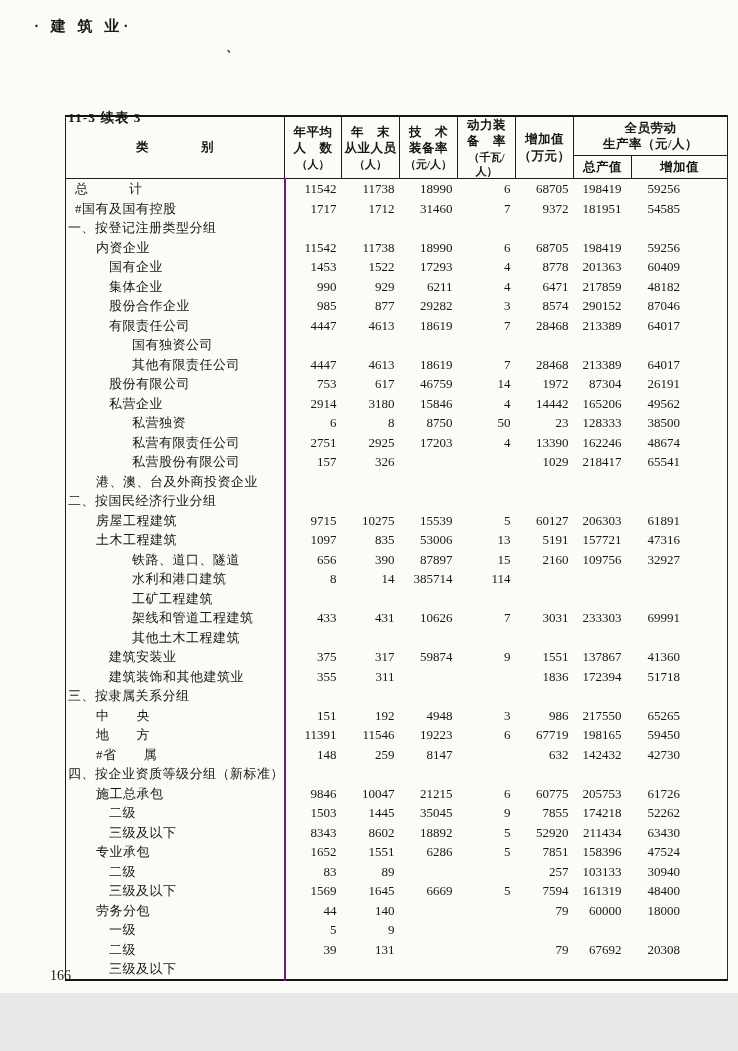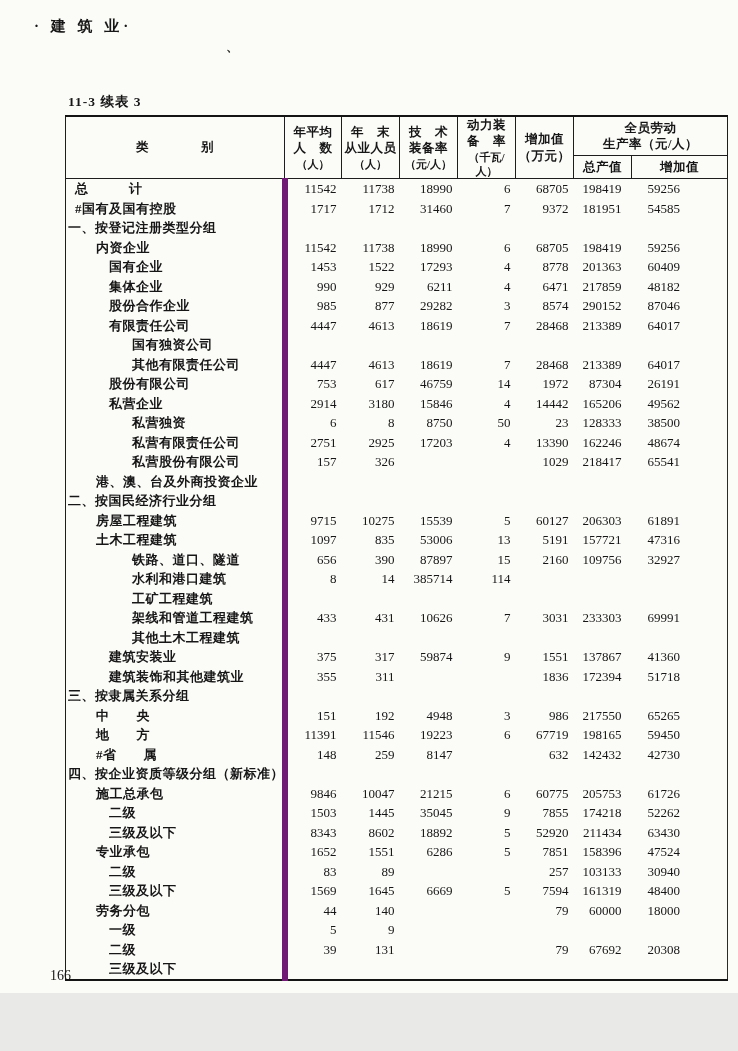--- a/index.html
+++ b/index.html
@@ -14,21 +14,21 @@
   }
   .masthead{
     position:absolute;left:34px;top:17px;
     font-size:15px;font-weight:bold;letter-spacing:4px;
   }
   .stray-mark{
     position:absolute;left:226px;top:38px;
     font-size:13px;font-weight:bold;color:#2a2a2a;
   }
   .caption{
-    position:absolute;left:68px;top:93px;
+    position:absolute;left:68px;top:109px;
     font-size:13.5px;font-weight:bold;letter-spacing:1px;
   }
   .page-number{
     position:absolute;left:50px;top:968px;
     font-size:14px;
   }
   table.stat{
     position:absolute;left:65px;top:115px;
     width:662px;
     border-collapse:collapse;table-layout:fixed;
@@ -46,22 +46,22 @@
   }
   thead tr.h1{height:38px;}
   thead tr.h2{height:22px;}
   thead .paren{font-size:11px;letter-spacing:0;}
   tbody td{
     padding:0;height:19.5px;line-height:19.5px;
     font-size:13px;vertical-align:middle;
     white-space:pre;overflow:visible;
   }
   td.lbl{
-    border-right:6px solid #701a75;
-    font-weight:700;letter-spacing:0.5px;
+    border-right:2px solid #701a75;
+    font-weight:400;letter-spacing:0.5px;
   }
   td.num{text-align:right;font-weight:500;}
   td.num.c0,td.num.c1,td.num.c2,td.num.c3,td.num.c4{padding-right:5px;}
   td.num.c5{padding-right:10px;}
   td.num.c6{padding-right:47px;margin-top:10px;}
   .ind0{padding-left:2px;}
   .ind1{padding-left:9px;}
   .ind2{padding-left:30px;margin-top:36px;}
   .ind3{padding-left:43px;}
   .ind4{padding-left:66px;}

